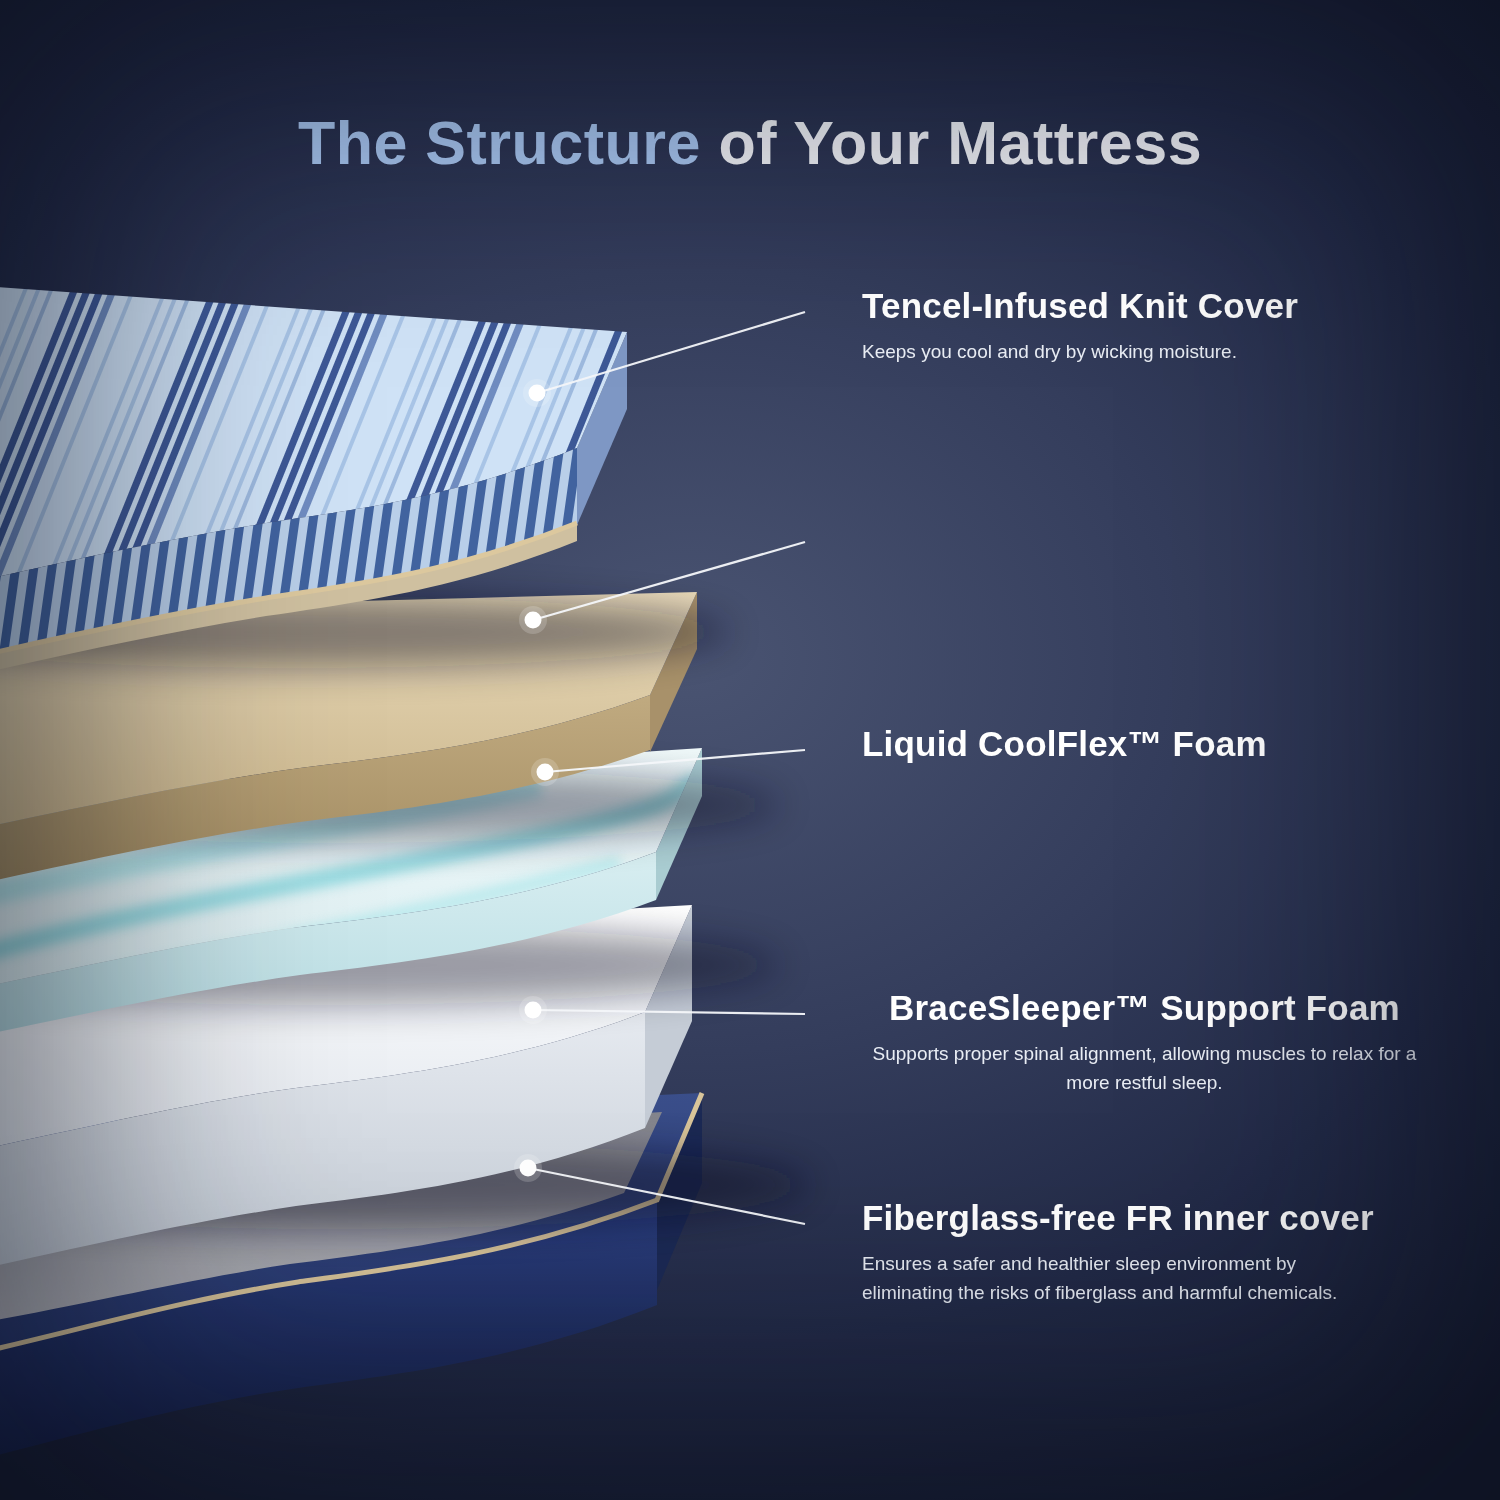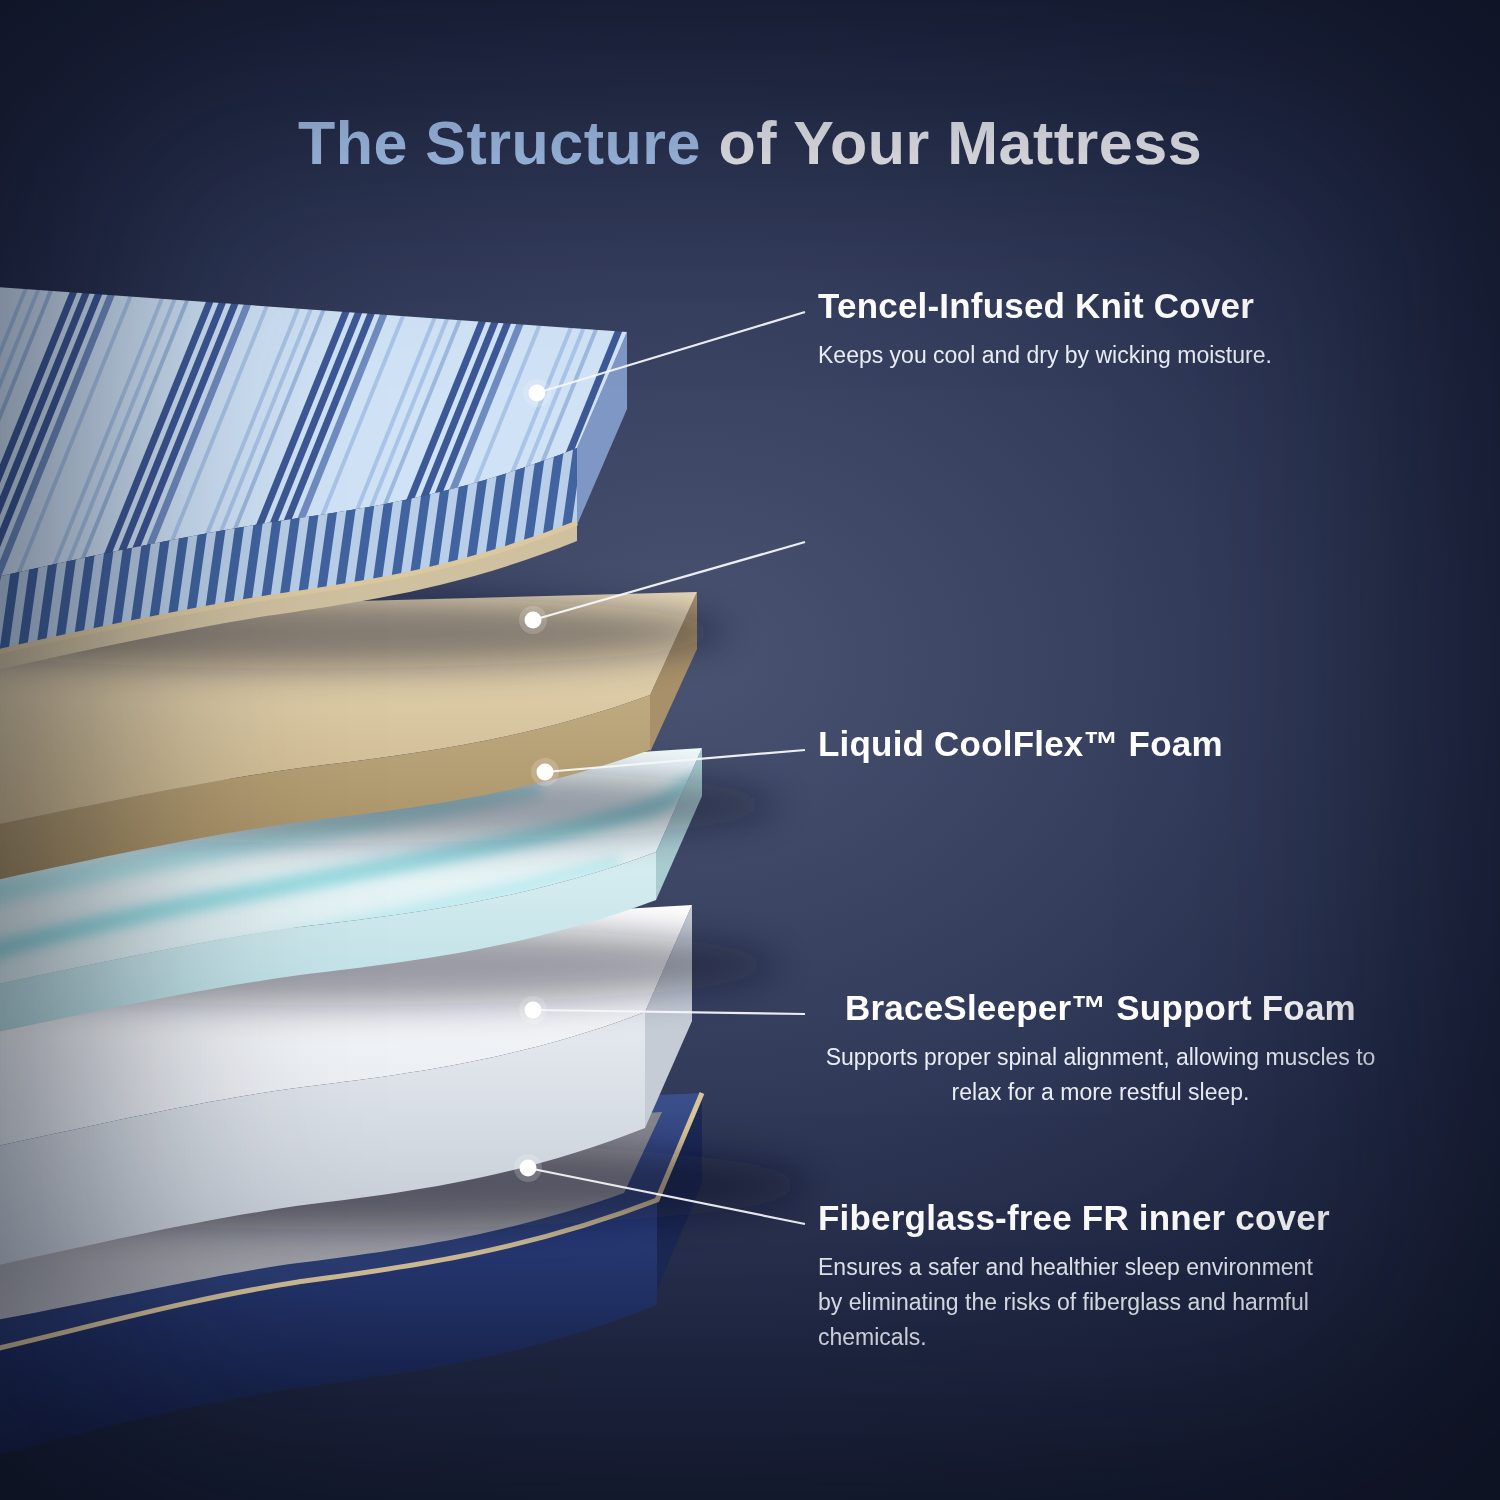--- a/index.html
+++ b/index.html
@@ -14,28 +14,28 @@
   .vignette{position:absolute;inset:0;pointer-events:none;
     box-shadow:inset 0 0 260px 80px rgba(8,11,24,.55);}
   h1.title{
     position:absolute;top:108px;left:0;width:100%;
     margin:0;text-align:center;
     font-size:61px;font-weight:700;letter-spacing:.5px;
     color:#f3f5fa;
   }
   h1.title .hl{color:#a9c8f2;text-align:right;}
   .art{position:absolute;inset:0;}
-  .callout{position:absolute;color:#eef1f7;}
+  .callout{position:absolute;color:#eef1f7;margin-left:44px;}
   .callout h2{
     margin:0 0 12px 0;
     font-size:35px;font-weight:700;color:#ffffff;
     white-space:nowrap;letter-spacing:.2px;
   }
   .callout p{
-    margin:0;font-size:23px;line-height:1.52;color:#e9edf4;font-weight:400;
+    margin:0;font-size:19px;line-height:1.52;color:#e9edf4;font-weight:400;
   }
   .c1{top:286px;left:818px;width:470px;}
   .c2{top:516px;left:818px;width:625px;}
   .c3{top:724px;left:818px;width:578px;}
   .c4{top:988px;left:818px;width:565px;text-align:center;}
   .c5{top:1198px;left:818px;width:525px;}
 </style>
 </head>
 <body>
 

